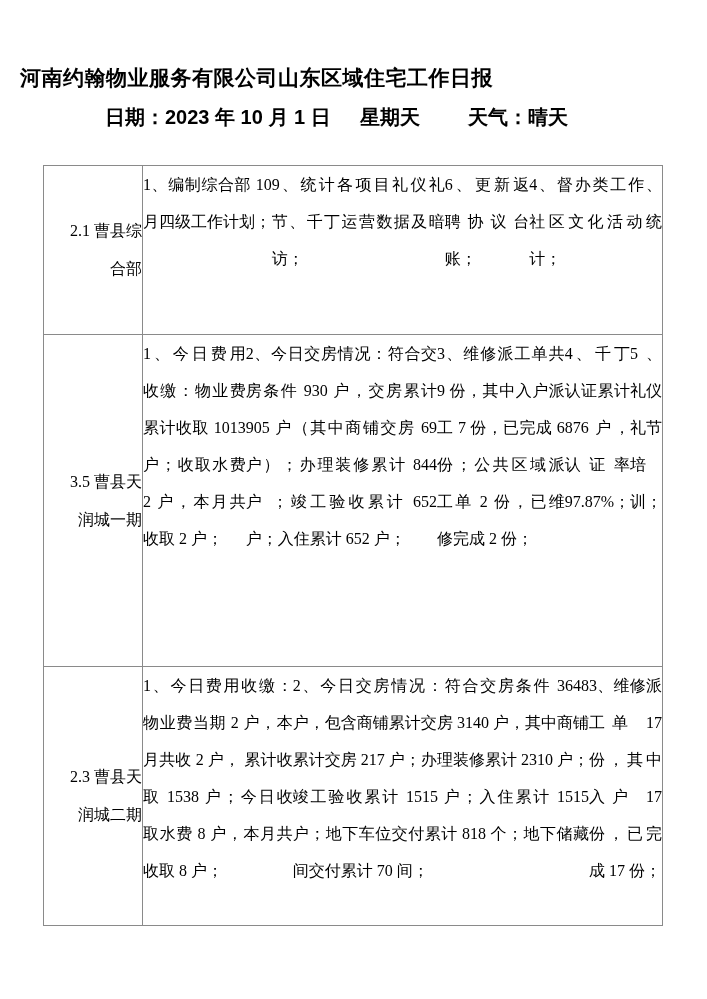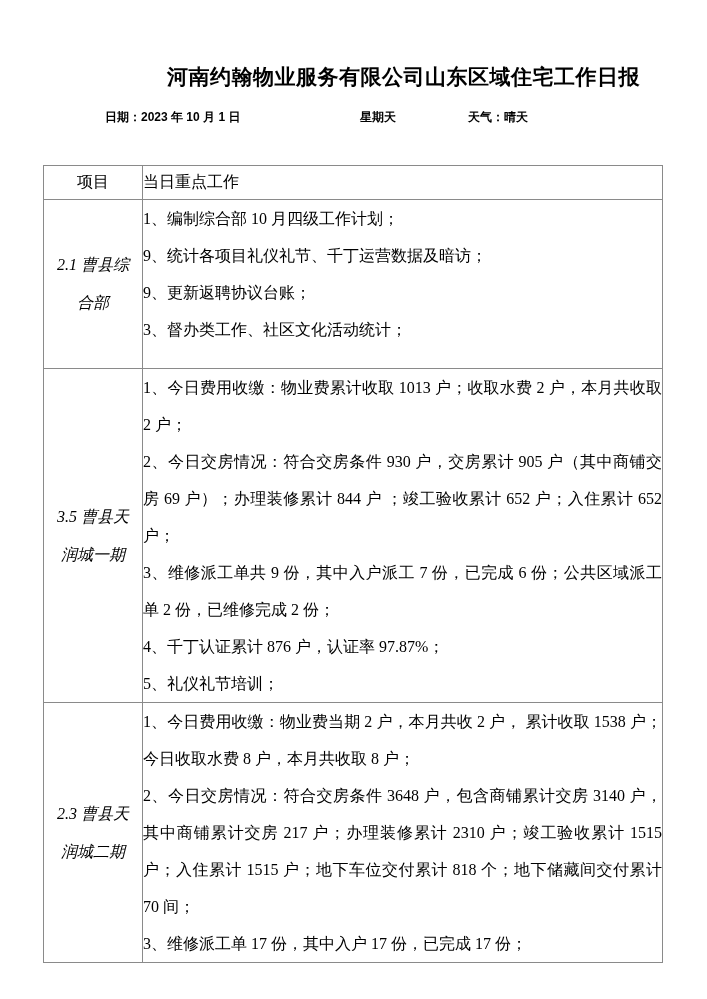--- a/index.html
+++ b/index.html
@@ -7,34 +7,34 @@
     position:relative;
     width:707px; height:999px;
     background:#ffffff;
     color:#000;
     font-family:"Liberation Serif", serif;
     overflow:hidden;
   }
   .doc-title {
     position:absolute;
     top:66px; left:20px; width:620px;
-    text-align:right;
-    font-family:Liberation Mono, monospace;
+    text-align:left;
+    font-family:Liberation Serif, serif;
     font-weight:bold;
     font-size:21px;
     line-height:25px;
     letter-spacing:0.5px;
     white-space:nowrap;
   }
   .meta-line {
     position:absolute;
     top:106px; left:105px;
     font-family:"Liberation Sans", sans-serif;
     font-weight:bold;
-    font-size:12px;
+    font-size:20px;
     line-height:22px;
     white-space:nowrap;
   }
   .meta-line .seg { display:inline-block; vertical-align:top; }
   .seg-date    { width:255px; }
   .seg-weekday { width:108px; }
   .work-table {
     position:absolute;
     top:165px; left:43px;
     width:620px;
@@ -53,29 +53,28 @@
   .header-row th { height:33px; }
   .th-project { text-align:center; }
   .th-work {
     text-align:left;
     padding-left:122px;
   }
   .cell-project {
     padding-left:6px; padding-right:4px;
     line-height:38px;
     white-space:pre-line;
-    text-align:center;
-    font-style:italic;
+    text-align:right;
   }
   .cell-work {
     padding-left:14px; padding-right:8px;
   }
   .cell-work .inner {
     display:flex;
-    flex-direction:column;
+    flex-direction:row;
     justify-content:flex-start;
     height:100%;
   }
   .cell-work p {
     margin:0;
     line-height:37px;
     text-align:justify;
   }
   .row-1 .cell-work, .row-1 .cell-project { height:168px; }
   .row-2 .cell-work, .row-2 .cell-project { height:331px;margin-top:20px; }
@@ -91,34 +90,30 @@
   <div class="meta-line">
     <span class="seg seg-date">日期：2023 年 10 月 1 日</span><span class="seg seg-weekday">星期天</span><span class="seg seg-weather">天气：晴天</span>
   </div>
 
   <table class="work-table">
     <colgroup>
       <col class="col-project">
       <col class="col-work">
     </colgroup>
     <tbody>
-        <tr class="header-row">
-      <th class="th-project">项目</th>
-      <th class="th-work">当日重点工作</th>
-    </tr>
 
     <tr class="row-1">
       <td class="cell-project">2.1 曹县综
 合部</td>
       <td class="cell-work">
         <div class="inner">
           <p>1、编制综合部 10 月四级工作计划；</p>
           <p>9、统计各项目礼仪礼节、千丁运营数据及暗访；</p>
-          <p>9、更新返聘协议台账；</p>
-          <p>3、督办类工作、社区文化活动统计；</p>
+          <p>6、更新返聘协议台账；</p>
+          <p>4、督办类工作、社区文化活动统计；</p>
         </div>
       </td>
     </tr>
 
     <tr class="row-2">
       <td class="cell-project">3.5 曹县天
 润城一期</td>
       <td class="cell-work">
         <div class="inner">
           <p>1、今日费用收缴：物业费累计收取 1013 户；收取水费 2 户，本月共收取 2 户；</p>

